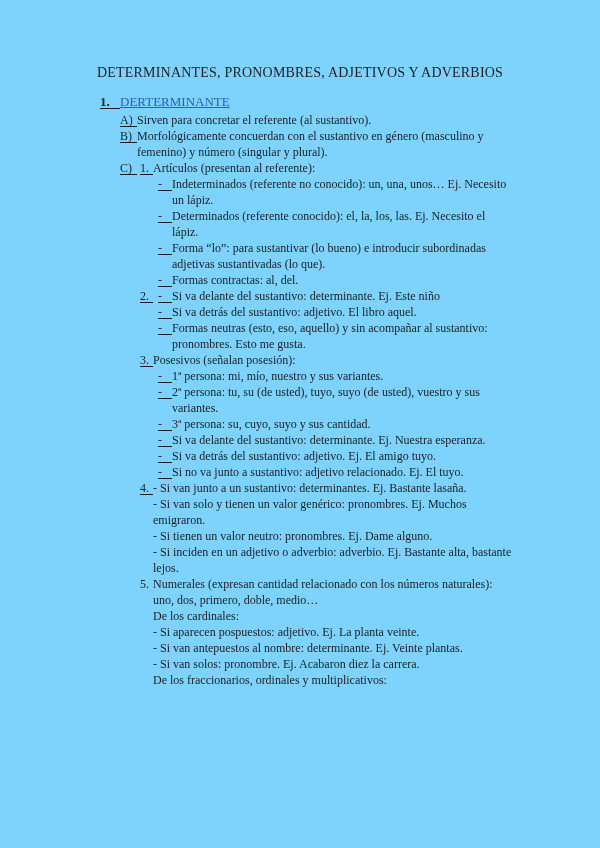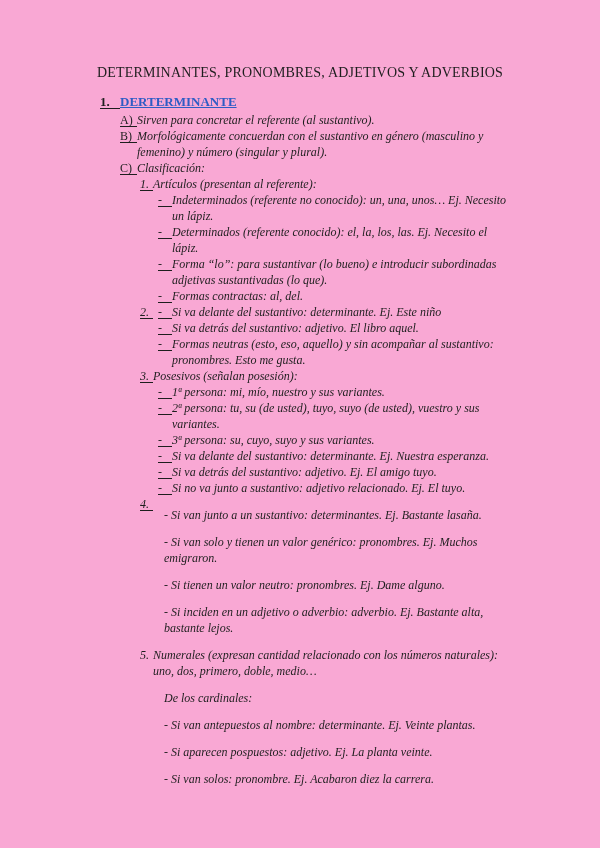--- a/index.html
+++ b/index.html
@@ -1,20 +1,20 @@
 <!DOCTYPE html>
 <html><head>
 <meta charset="utf-8">
 <style>
   html,body{margin:0;padding:0;background:#ffffff;}
   .page{
     position:relative;
     width:600px;height:848px;
     box-sizing:border-box;
-    background:#f9a8d4;
+    background:#7dd3fc;
     color:#1e1e1e;
     font-family:"Liberation Serif","DejaVu Serif",serif;
     font-size:12px;line-height:16px;
     padding-right:86px;
     overflow:hidden;
   }
   .title{
     margin:64px 0 0 97px;
     font-size:14px;line-height:18px;
     letter-spacing:.2px;
@@ -23,34 +23,34 @@
   .h1row{
     display:flex;
     margin:12px 0 0 100px;
     font-size:13px;line-height:16px;
   }
   .h1num{
     flex:0 0 20px;font-weight:bold;
     height:14px;border-bottom:1px solid #1e1e1e;
   }
   .h1label{
-    font-weight:bold;
+    font-weight:normal;
     text-decoration:underline;
   }
   .abc{margin:2px 0 0 120px;}
   .row{display:flex;}
   .m{flex-shrink:0;}
   .u{height:14px;border-bottom:1px solid #1e1e1e;}
   .m2{flex-basis:17px;}
   .m3{flex-basis:13px;}
   .m4{flex-basis:14px;}
-  .t{flex:1;min-width:0;font-style:italic;}
+  .t{flex:1;min-width:0;}
   .cls{margin-left:3px;}
   .bullets{margin-left:5px;}
-  .subline{margin:11px;}
+  .subline{margin:0;}
 </style>
 </head>
 <body>
 
 <div class="page">
 
   <div class="title">DETERMINANTES, PRONOMBRES, ADJETIVOS Y ADVERBIOS</div>
 
   <div class="h1row">
     <span class="m h1num">1.</span>
@@ -65,21 +65,20 @@
     </div>
 
     <div class="row">
       <span class="m m2 u">B)</span>
       <div class="t">Morfológicamente concuerdan con el sustantivo en género (masculino y femenino) y número (singular y plural).</div>
     </div>
 
     <div class="row">
       <span class="m m2 u">C)</span>
       <div class="t">
-        <div>Clasificación:</div>
 
         <div class="cls">
 
           <div class="row">
             <span class="m m3 u">1.</span>
             <div class="t">
               <div>Artículos (presentan al referente):</div>
               <div class="bullets">
                 <div class="row">
                   <span class="m m4 u">-</span>
@@ -129,21 +128,21 @@
                 <div class="row">
                   <span class="m m4 u">-</span>
                   <div class="t">1ª persona: mi, mío, nuestro y sus variantes.</div>
                 </div>
                 <div class="row">
                   <span class="m m4 u">-</span>
                   <div class="t">2ª persona: tu, su (de usted), tuyo, suyo (de usted), vuestro y sus variantes.</div>
                 </div>
                 <div class="row">
                   <span class="m m4 u">-</span>
-                  <div class="t">3ª persona: su, cuyo, suyo y sus variantes.</div>
+                  <div class="t">3ª persona: su, cuyo, suyo y sus cantidad.</div>
                 </div>
                 <div class="row">
                   <span class="m m4 u">-</span>
                   <div class="t">Si va delante del sustantivo: determinante. Ej. Nuestra esperanza.</div>
                 </div>
                 <div class="row">
                   <span class="m m4 u">-</span>
                   <div class="t">Si va detrás del sustantivo: adjetivo. Ej. El amigo tuyo.</div>
                 </div>
                 <div class="row">
@@ -162,23 +161,24 @@
               <div class="subline">- Si tienen un valor neutro: pronombres. Ej. Dame alguno.</div>
               <div class="subline">- Si inciden en un adjetivo o adverbio: adverbio. Ej. Bastante alta, bastante lejos.</div>
             </div>
           </div>
 
           <div class="row">
             <span class="m m3">5.</span>
             <div class="t">
               <div>Numerales (expresan cantidad relacionado con los números naturales): uno, dos, primero, doble, medio…</div>
               <div class="subline">De los cardinales:</div>
+              <div class="subline">- Si aparecen pospuestos: adjetivo. Ej. La planta veinte.</div>
               <div class="subline">- Si van antepuestos al nombre: determinante. Ej. Veinte plantas.</div>
-              <div class="subline">- Si aparecen pospuestos: adjetivo. Ej. La planta veinte.</div>
               <div class="subline">- Si van solos: pronombre. Ej. Acabaron diez la carrera.</div>
+              <div class="subline">De los fraccionarios, ordinales y multiplicativos:</div>
             </div>
           </div>
 
         </div>
       </div>
     </div>
 
   </div>
 </div>
 

